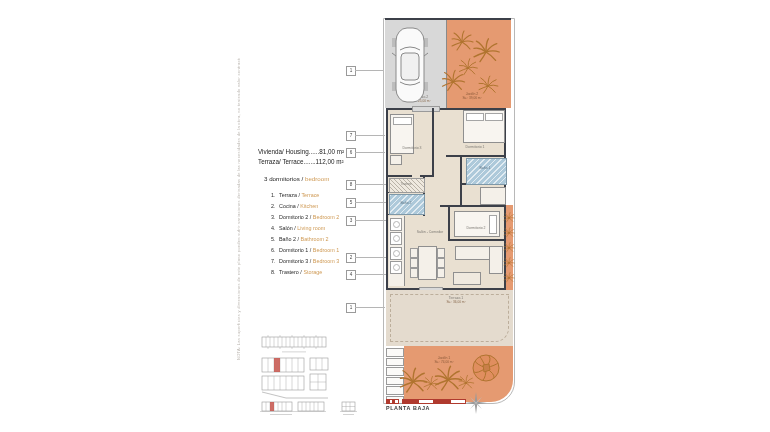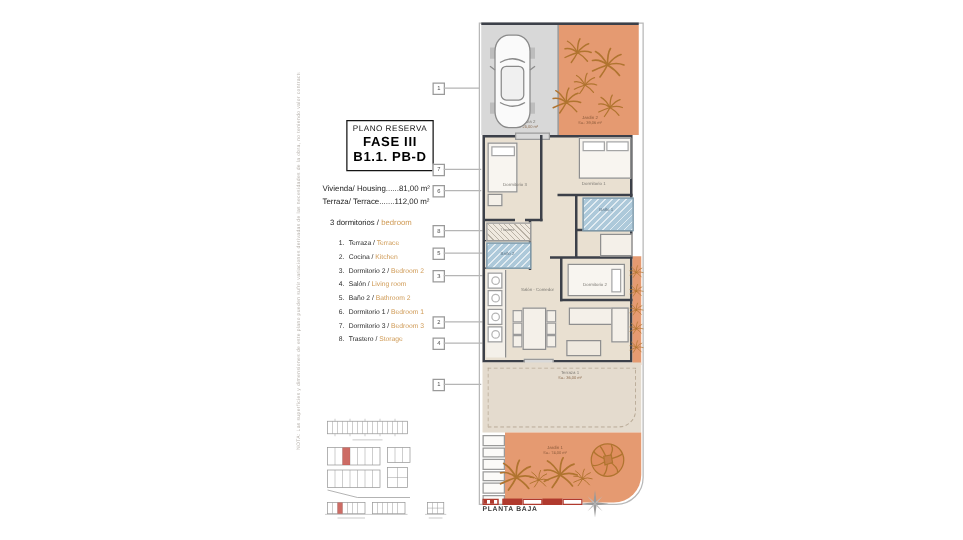--- a/index.html
+++ b/index.html
@@ -64,25 +64,20 @@
   #floor-label{left:386px;top:405px;font-size:5.4px;font-weight:600;letter-spacing:.6px;color:#3a3a3a;}
   #vector-layer{position:absolute;left:0;top:0;width:770px;height:432px;pointer-events:none;}
 </style>
 </head>
 <body>
 
 <div id="page">
 
   <div class="abs" id="disclaimer">NOTA: Las superficies y dimensiones de este plano pueden sufrir variaciones derivadas de las necesidades de la obra, no teniendo valor contractual.</div>
 
-  <div class="abs" id="title-box">
-    <div class="kicker">PLANO RESERVA</div>
-    <div class="phase">FASE III</div>
-    <div class="unit">B1.1. PB-D</div>
-  </div>
 
   <div class="abs area-line" style="top:148px;">Vivienda/ Housing......81,00 m²</div>
   <div class="abs area-line" style="top:158px;">Terraza/ Terrace.......112,00 m²</div>
 
   <div class="abs" id="bedrooms-line">
     <span>3 dormitorios /</span>
     <span class="en-accent">bedroom</span>
   </div>
 
   <div class="abs" id="legend">

